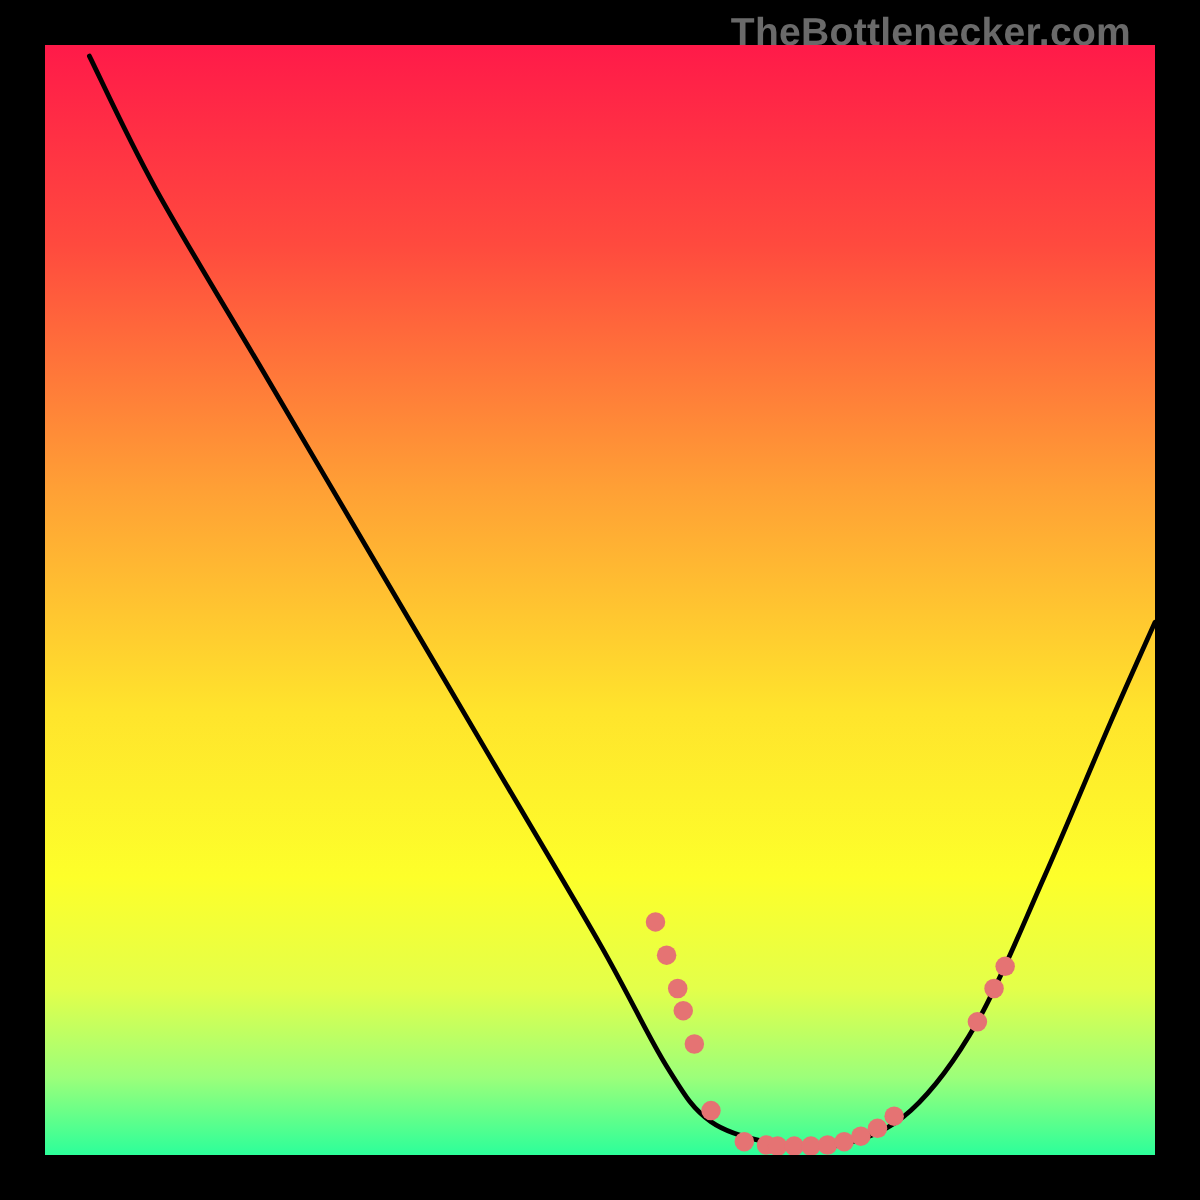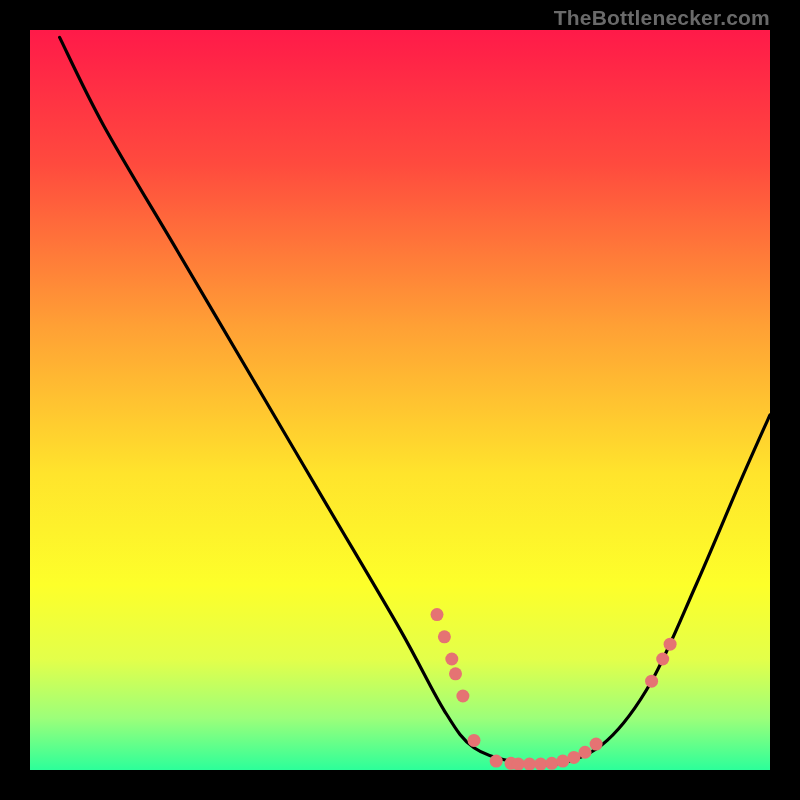--- a/index.html
+++ b/index.html
@@ -15,23 +15,23 @@
     position: absolute;
     left: 30px;
     top: 30px;
     width: 740px;
     height: 740px;
     box-sizing: border-box;
   }
   .attribution {
     position: absolute;
     top: 6px;
-    right: 30px;
+    right: 46px;
     color: #6a6a6a;
-    font-size: 21px;
+    font-size: 26px;
     font-weight: bold;
     letter-spacing: 0.2px;
   }
   svg {
     display: block;
   }
 </style>
 </head>
 <body>
 

